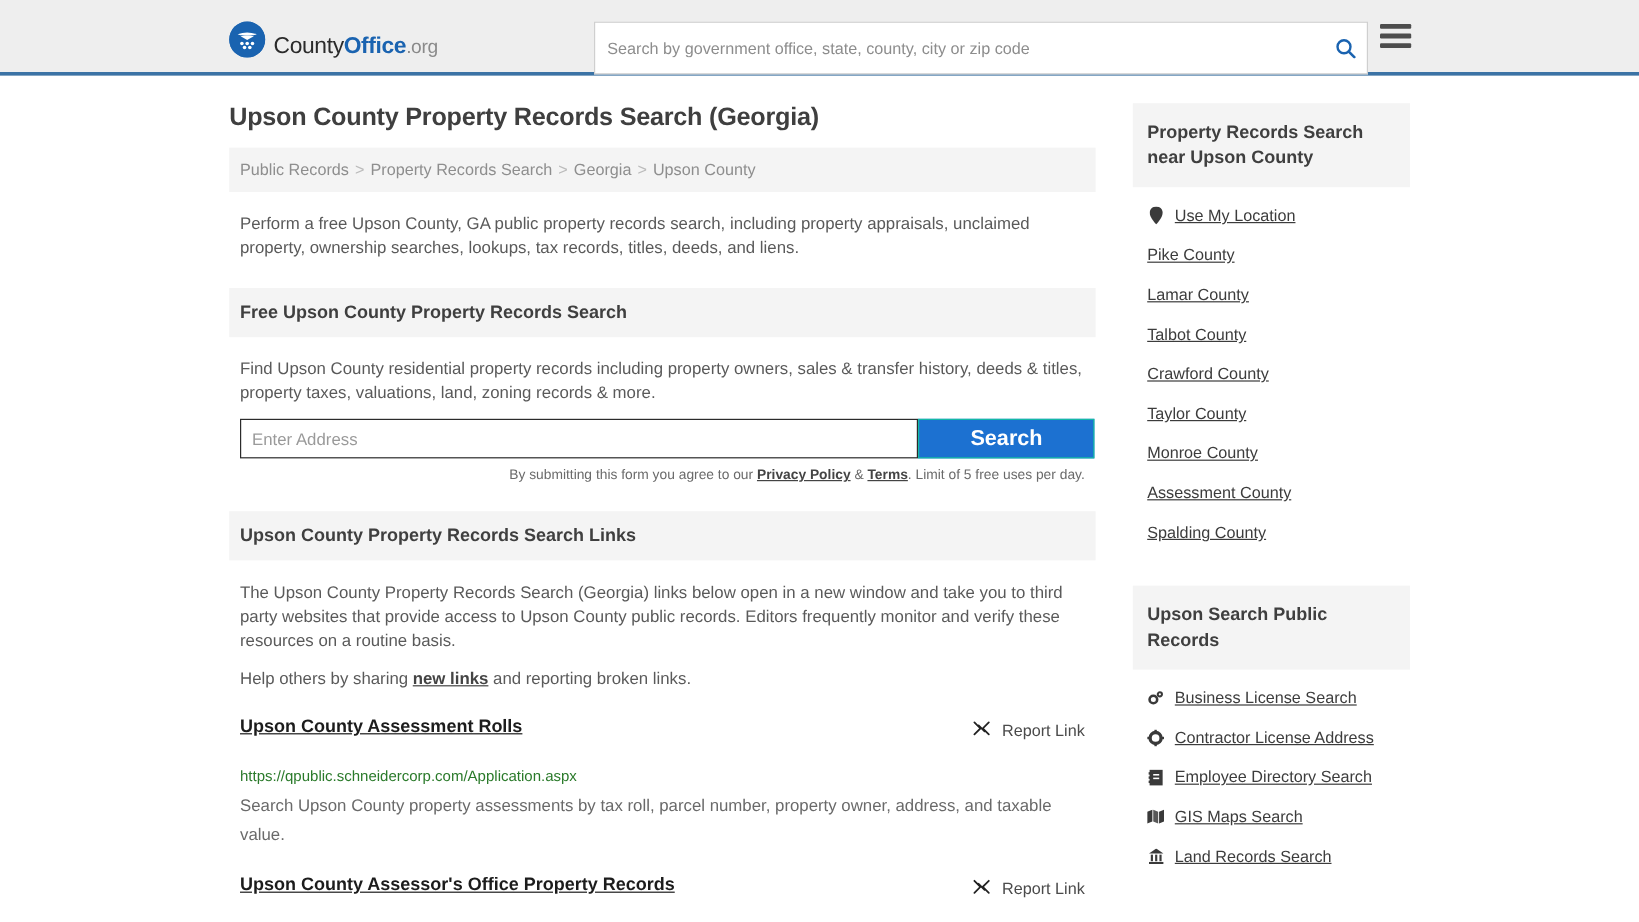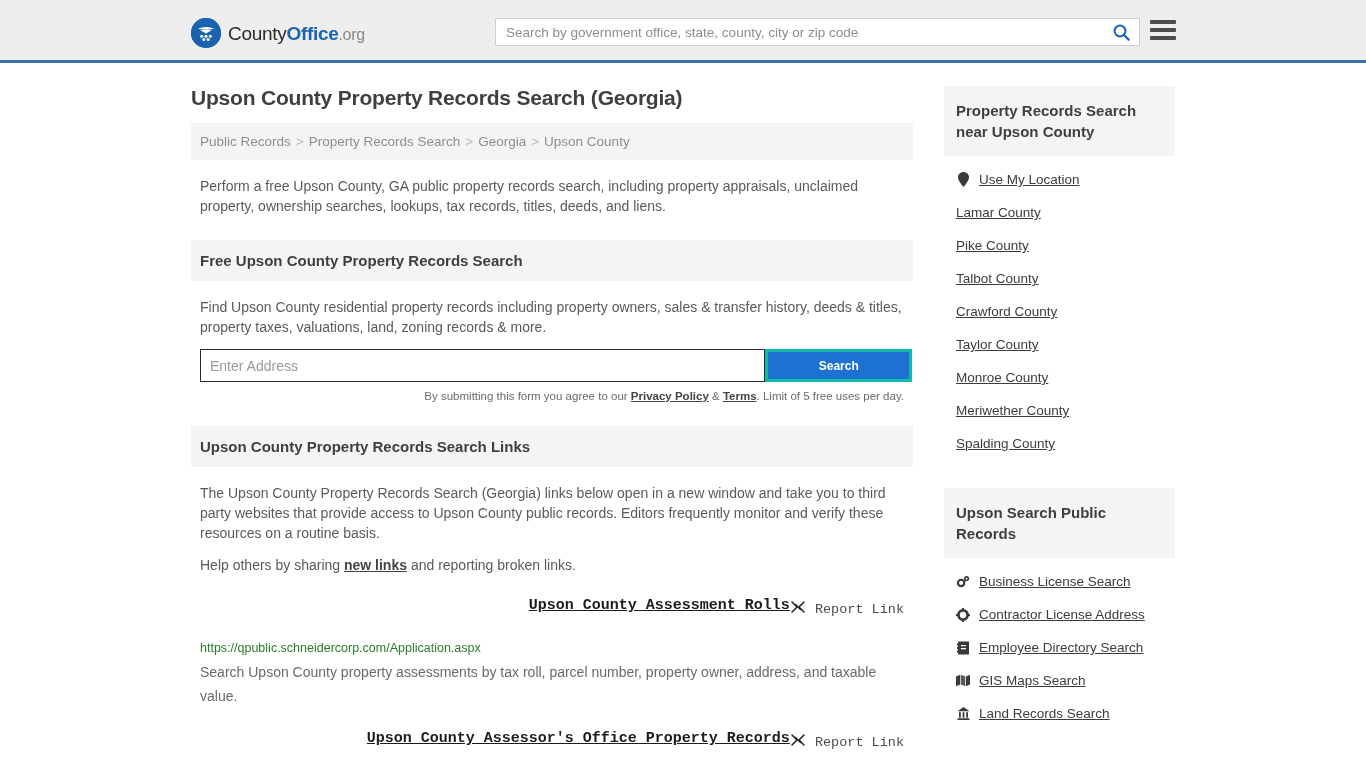--- a/index.html
+++ b/index.html
@@ -18,21 +18,21 @@
     border-bottom: 3px solid #3b73a5;
     display: flex;
     align-items: center;
     position: relative;
   }
   .logo-wrap {
     position: absolute;
     left: 191px;
     top: 18px;
     display: flex;
-    align-items: center;
+    align-items: flex-end;
     gap: 7px;
     text-decoration: none;
   }
   .logo-mark {
     width: 30px; height: 30px;
     border-radius: 50%;
     background: #1a63b0;
     display: block;
     flex: 0 0 30px;
     position: relative;
@@ -45,21 +45,21 @@
   }
   .logo-county { color: #2b2b2b; }
   .logo-office { color: #1a63b0; font-weight: bold; }
   .logo-org { color: #8a8a8a; font-size: 16px; }
 
   .searchbar {
     position: absolute;
     left: 495px;
     top: 18px;
     width: 645px;
-    height: 28px;
+    height: 44px;
     background: #ffffff;
     border: 1px solid #cfcfcf;
     display: flex;
     align-items: center;
   }
   .searchbar input {
     flex: 1;
     border: 0;
     outline: 0;
     height: 100%;
@@ -167,42 +167,41 @@
     font-family: "Liberation Sans", sans-serif;
     outline: none;
     color: #333;
     background: #fff;
   }
   .addr-input::placeholder { color: #9a9a9a; }
   .addr-btn {
     width: 148px;
     height: 33px;
     background: #1c71d1;
-    border: 3px solid #14b8a6;
+    border: 1px solid #14b8a6;
     color: #ffffff;
-    font-size: 12px;
+    font-size: 18px;
     font-weight: bold;
     font-family: "Liberation Sans", sans-serif;
     cursor: pointer;
   }
   .fineprint {
     text-align: right;
     font-size: 11.5px;
     color: #6a6a6a;
     padding: 8px 9px 0 0;
   }
   .fineprint a { color: #444; text-decoration: underline; font-weight: bold; }
 
   
   .link-item { padding: 0 9px; margin-top: 22px; }
   .link-row {
     display: flex;
-    justify-content: flex-end;
+    justify-content: space-between;
     align-items: flex-start;
-    font-family: Liberation Mono, monospace;
   }
   .link-title {
     font-size: 15px;
     font-weight: bold;
     color: #1c1c1c;
     text-decoration: underline;
     cursor: pointer;
   }
   .report {
     display: flex;
@@ -373,39 +372,39 @@
         <div class="side-li">
           <span class="side-ico">
             <svg width="11" height="15" viewBox="0 0 11 15" aria-hidden="true">
               <path d="M5.5 0 C2.5 0 0 2.4 0 5.3 C0 9.2 5.5 15 5.5 15 C5.5 15 11 9.2 11 5.3 C11 2.4 8.5 0 5.5 0 Z" fill="#3a3a3a"></path>
             </svg>
           </span>
           <a href="#">Use My Location</a>
         </div>
 
         <div class="side-li">
+          <a href="#">Pike County</a>
+        </div>
+        <div class="side-li">
           <a href="#">Lamar County</a>
         </div>
         <div class="side-li">
-          <a href="#">Pike County</a>
-        </div>
-        <div class="side-li">
           <a href="#">Talbot County</a>
         </div>
         <div class="side-li">
           <a href="#">Crawford County</a>
         </div>
         <div class="side-li">
           <a href="#">Taylor County</a>
         </div>
         <div class="side-li">
           <a href="#">Monroe County</a>
         </div>
         <div class="side-li">
-          <a href="#">Meriwether County</a>
+          <a href="#">Assessment County</a>
         </div>
         <div class="side-li">
           <a href="#">Spalding County</a>
         </div>
       </div>
 
       <div class="side-block-2">
         <div class="side-head">Upson Search Public Records</div>
         <div class="side-list">
 

